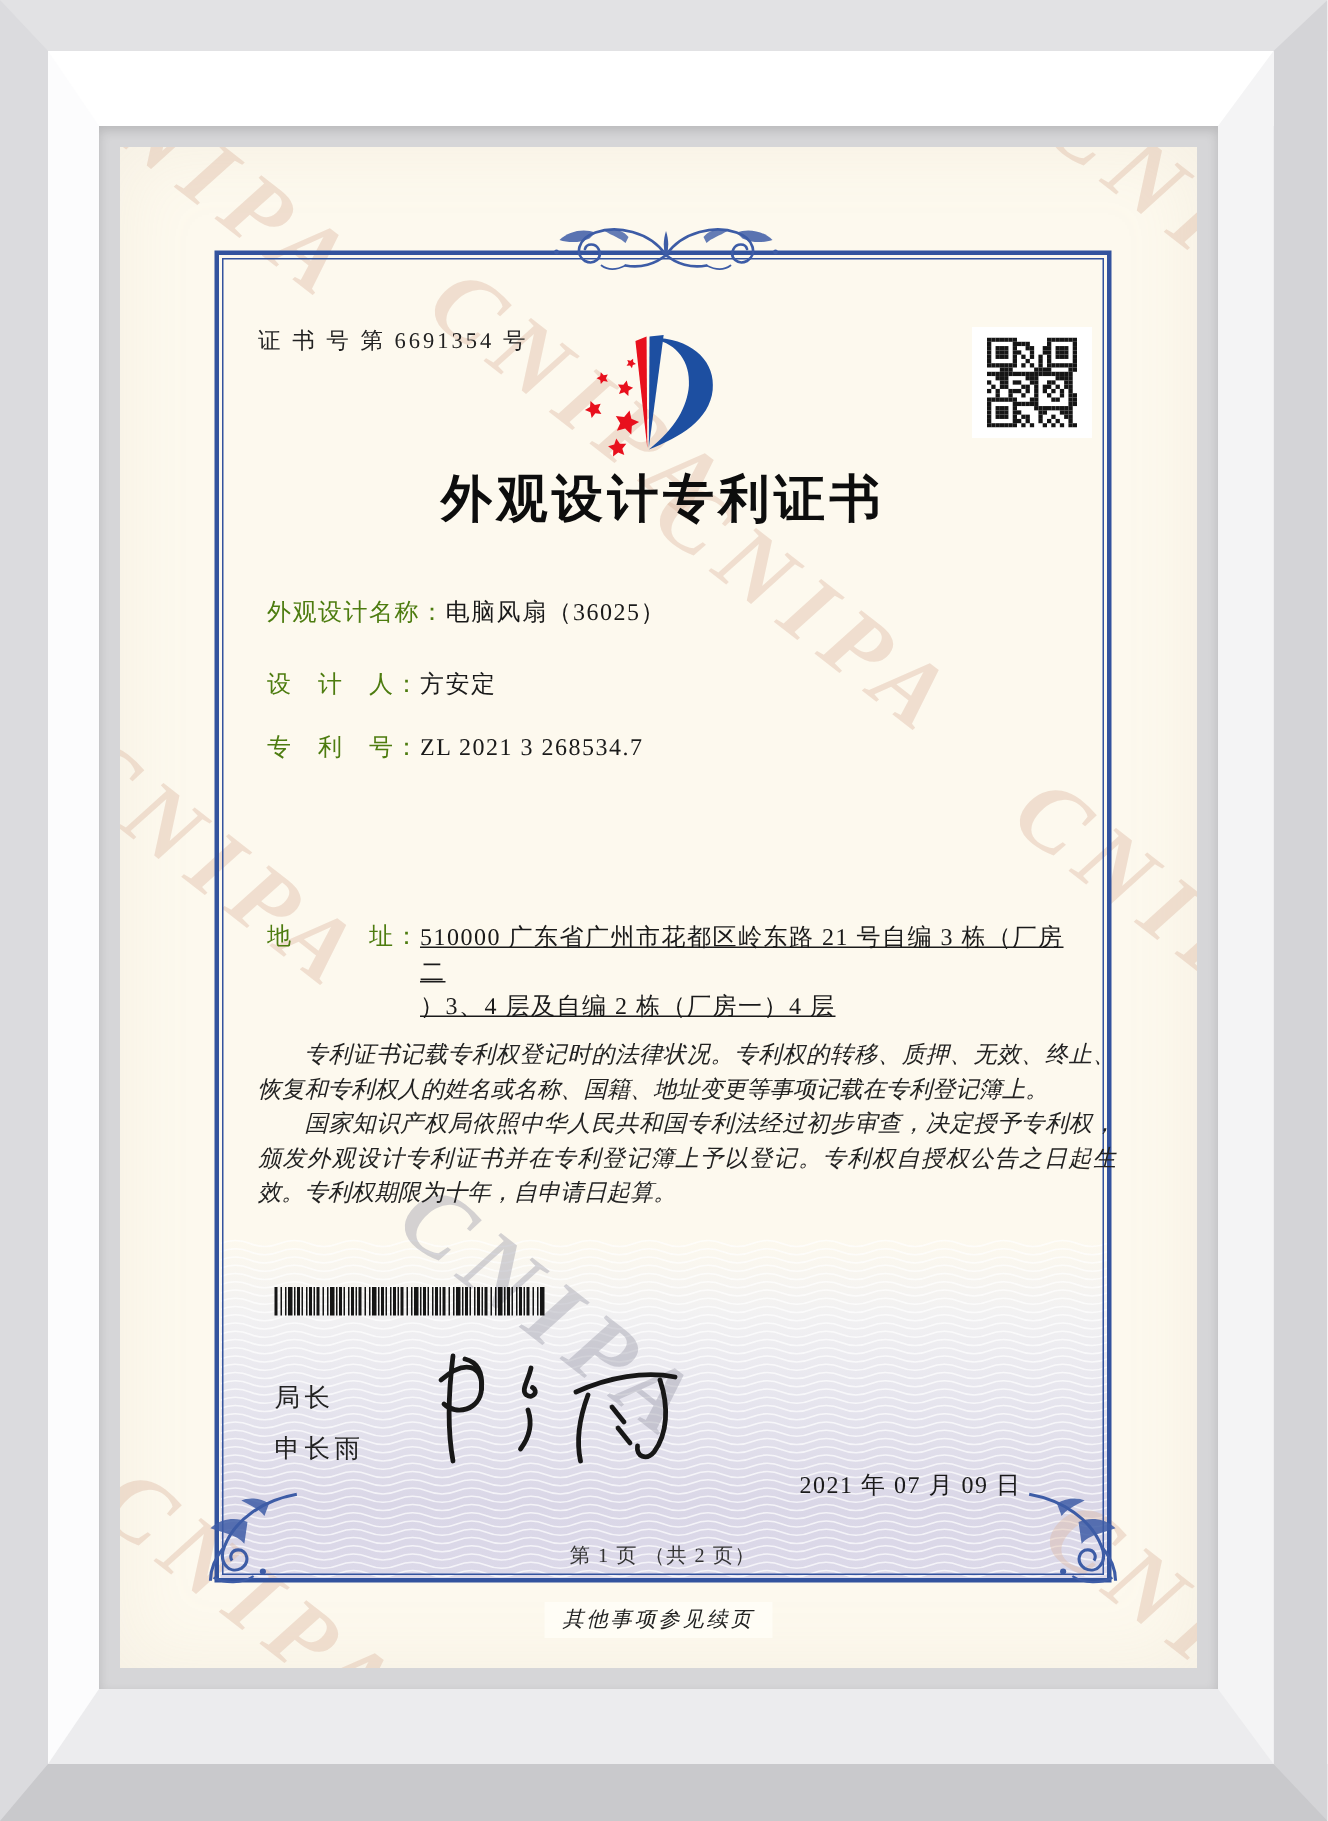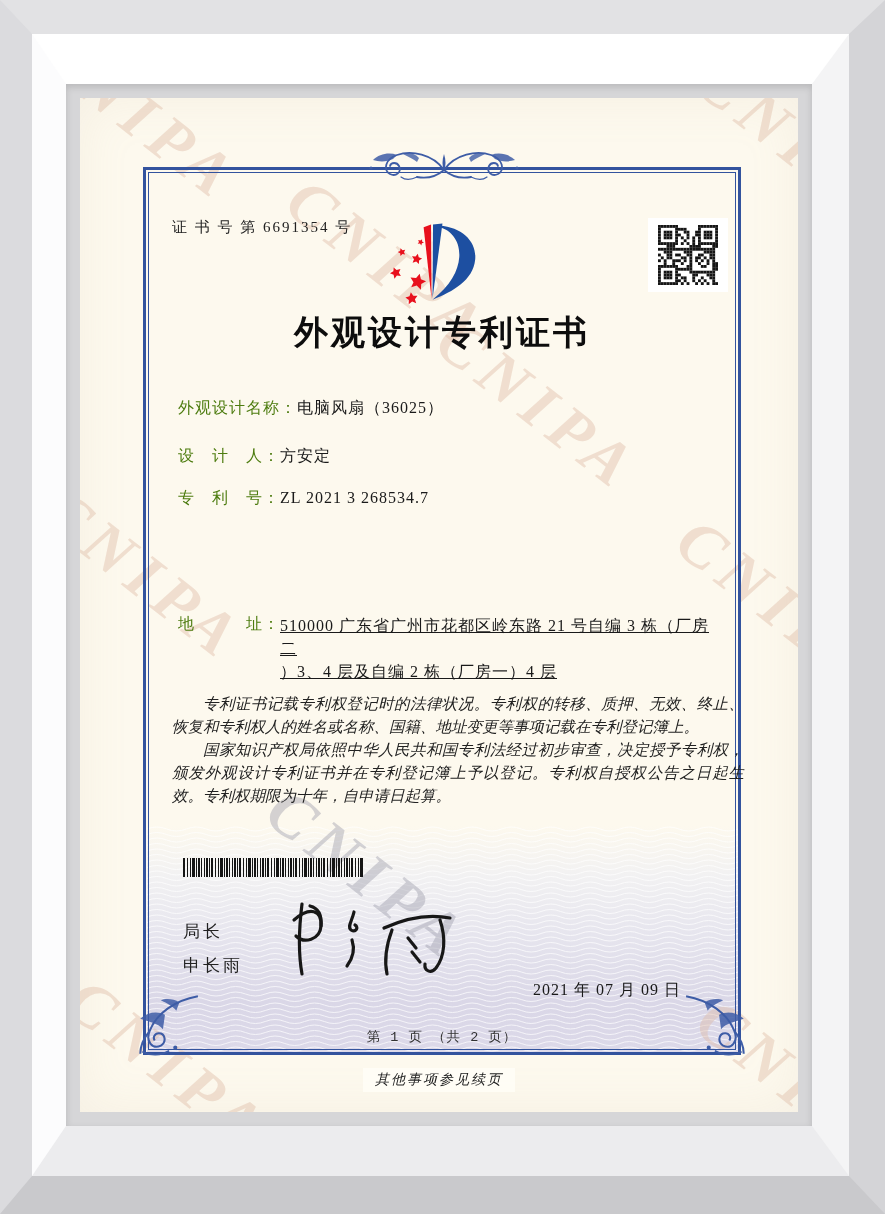--- a/index.html
+++ b/index.html
@@ -46,21 +46,21 @@
   .paragraphs p{margin:0;text-indent:2em;}
 
   #barcode{left:103px;top:760px;width:182px;height:19px;}
   #barcode i{position:absolute;top:0;bottom:0;background:#151515;}
 
   .signer{left:103px;font-family:"Liberation Sans","DejaVu Sans",sans-serif;
     font-size:17px;letter-spacing:3px;color:#222;}
   .sig-svg{left:208px;top:796px;}
   .issue-date{left:453px;top:882px;font-size:16px;letter-spacing:1px;}
   .page-info{left:63px;top:930px;width:598px;text-align:center;font-size:13.5px;
-    letter-spacing:1px;color:#333;font-family:Liberation Mono, monospace;}
+    letter-spacing:1px;color:#333;}
   .cont-note{left:0;top:970px;width:718px;text-align:center;}
   .cont-note span{display:inline-block;background:rgba(255,253,246,.9);padding:3px 12px;
     font-size:14px;letter-spacing:2px;color:#222;}
 
   .qr-patch{left:568px;top:120px;width:80px;height:74px;background:#fff;}
   .flourish{top:890px;width:72px;height:72px;}
   .flourish.left{left:50px;}
   .flourish.right{left:602px;transform:scaleX(-1);}
   .ornament{left:279px;top:46px;}
 </style>

